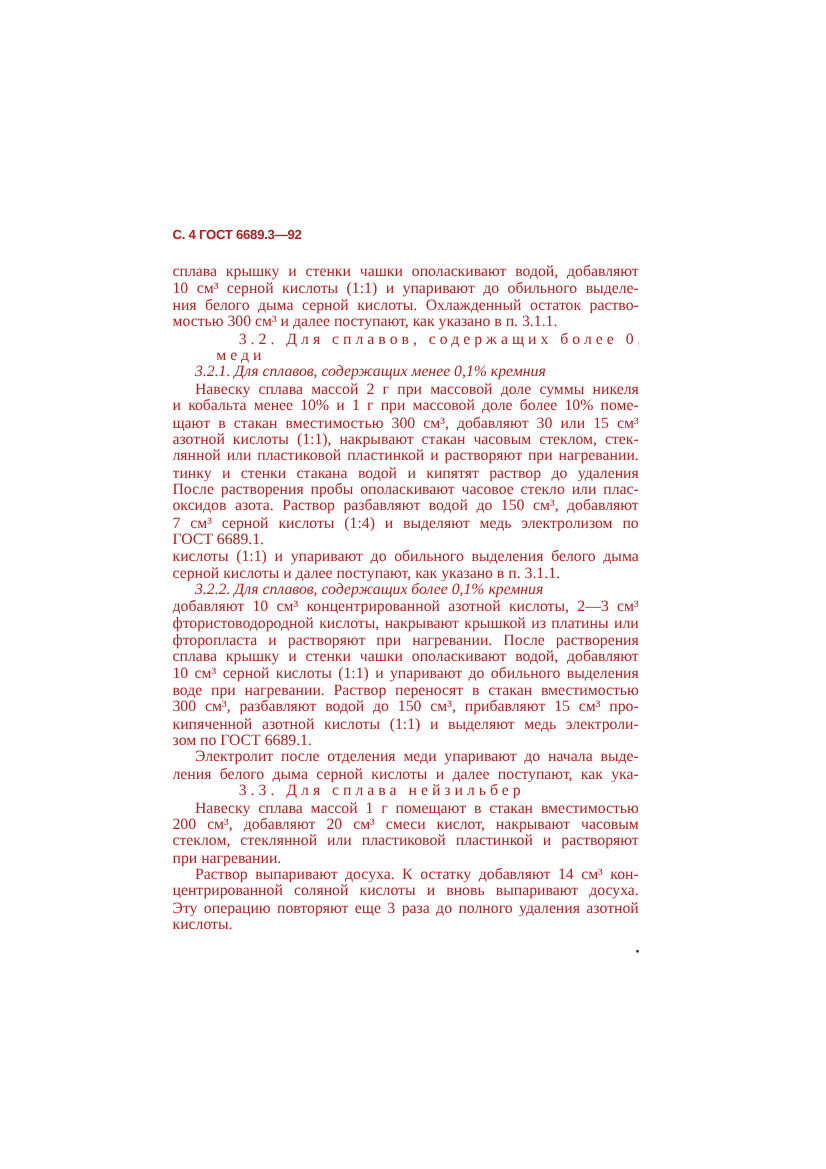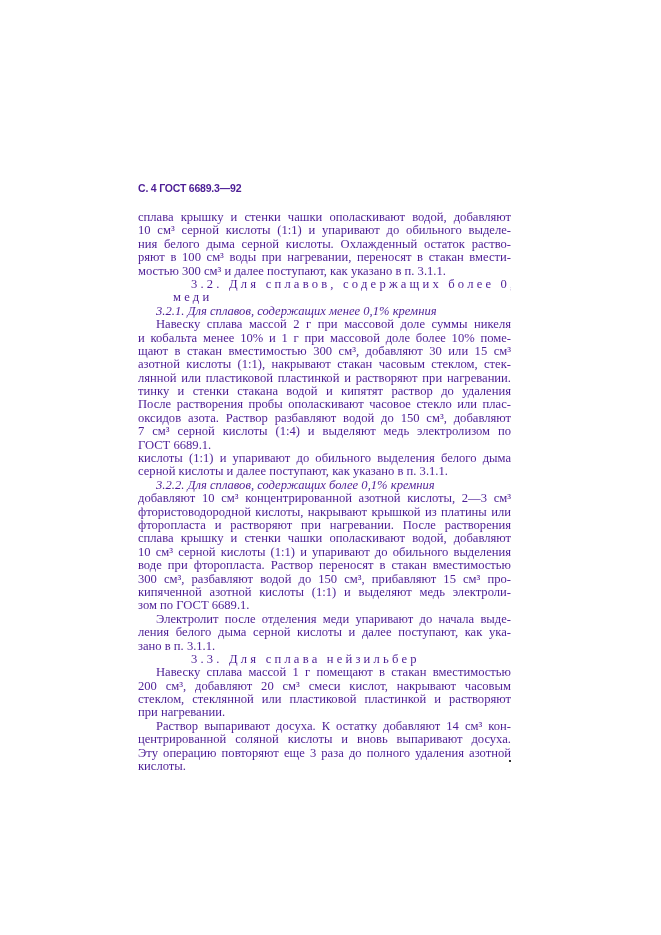--- a/index.html
+++ b/index.html
@@ -1,38 +1,37 @@
 <!DOCTYPE html>
 <html><head>
 <meta charset="utf-8">
 <style>
   html, body { margin:0; padding:0; background:#ffffff; }
   body { width:661px; height:935px; position:relative; overflow:hidden; }
-  .page { position:absolute; left:138px; top:181px; width:373px; color:#4c1d95;
+  .page { position:absolute; left:138px; top:181px; width:373px; color:#b91c1c;
           font-family:"Liberation Serif", "DejaVu Serif", serif; font-size:12.6px; }
   .hdr { font-family:"Liberation Sans", sans-serif; font-weight:bold; font-size:10.5px;
          letter-spacing:-0.2px; height:30px; line-height:14px; }
   .ln { display:block; height:13.4px; line-height:13.4px; white-space:nowrap;
         text-align:justify; text-align-last:justify; overflow:hidden; }
   .ln.last { text-align-last:left; }
   .ind { padding-left:18px; }
   .sp { letter-spacing:3.2px;margin-left:35px; }
   .it { font-style:italic; }
   .dot { position:absolute; left:509px; top:760px; width:2px; height:2px; background:#333; }
 </style>
 </head>
 <body>
 
 <div class="page">
   <div class="hdr">С. 4 ГОСТ 6689.3—92</div>
   <div id="body">
       <span class="ln ">сплава крышку и стенки чашки ополаскивают водой, добавляют</span>
       <span class="ln ">10 см³ серной кислоты (1:1) и упаривают до обильного выделе-</span>
       <span class="ln ">ния белого дыма серной кислоты. Охлажденный остаток раство-</span>
-      <span class="ln ">ряют в 100 см³ воды при нагревании, переносят в стакан вмести-</span>
       <span class="ln last">мостью 300 см³ и далее поступают, как указано в п. 3.1.1.</span>
       <span class="ln ind sp">3.2. Для сплавов, содержащих более 0,05%</span>
       <span class="ln last sp">меди</span>
       <span class="ln ind it last">3.2.1. Для сплавов, содержащих менее 0,1% кремния</span>
       <span class="ln ind">Навеску сплава массой 2 г при массовой доле суммы никеля</span>
       <span class="ln ">и кобальта менее 10% и 1 г при массовой доле более 10% поме-</span>
       <span class="ln ">щают в стакан вместимостью 300 см³, добавляют 30 или 15 см³</span>
       <span class="ln ">азотной кислоты (1:1), накрывают стакан часовым стеклом, стек-</span>
       <span class="ln ">лянной или пластиковой пластинкой и растворяют при нагревании.</span>
       <span class="ln ">тинку и стенки стакана водой и кипятят раствор до удаления</span>
@@ -41,27 +40,26 @@
       <span class="ln ">7 см³ серной кислоты (1:4) и выделяют медь электролизом по</span>
       <span class="ln last">ГОСТ 6689.1.</span>
       <span class="ln ">кислоты (1:1) и упаривают до обильного выделения белого дыма</span>
       <span class="ln last">серной кислоты и далее поступают, как указано в п. 3.1.1.</span>
       <span class="ln ind it last">3.2.2. Для сплавов, содержащих более 0,1% кремния</span>
       <span class="ln ">добавляют 10 см³ концентрированной азотной кислоты, 2—3 см³</span>
       <span class="ln ">фтористоводородной кислоты, накрывают крышкой из платины или</span>
       <span class="ln ">фторопласта и растворяют при нагревании. После растворения</span>
       <span class="ln ">сплава крышку и стенки чашки ополаскивают водой, добавляют</span>
       <span class="ln ">10 см³ серной кислоты (1:1) и упаривают до обильного выделения</span>
-      <span class="ln ">воде при фторопласта. Раствор переносят в стакан вместимостью</span>
+      <span class="ln ">воде при нагревании. Раствор переносят в стакан вместимостью</span>
       <span class="ln ">300 см³, разбавляют водой до 150 см³, прибавляют 15 см³ про-</span>
       <span class="ln ">кипяченной азотной кислоты (1:1) и выделяют медь электроли-</span>
       <span class="ln last">зом по ГОСТ 6689.1.</span>
       <span class="ln ind">Электролит после отделения меди упаривают до начала выде-</span>
       <span class="ln ">ления белого дыма серной кислоты и далее поступают, как ука-</span>
-      <span class="ln last">зано в п. 3.1.1.</span>
       <span class="ln ind sp last">3.3. Для сплава нейзильбер</span>
       <span class="ln ind">Навеску сплава массой 1 г помещают в стакан вместимостью</span>
       <span class="ln ">200 см³, добавляют 20 см³ смеси кислот, накрывают часовым</span>
       <span class="ln ">стеклом, стеклянной или пластиковой пластинкой и растворяют</span>
       <span class="ln last">при нагревании.</span>
       <span class="ln ind">Раствор выпаривают досуха. К остатку добавляют 14 см³ кон-</span>
       <span class="ln ">центрированной соляной кислоты и вновь выпаривают досуха.</span>
       <span class="ln ">Эту операцию повторяют еще 3 раза до полного удаления азотной</span>
       <span class="ln last">кислоты.</span>
     </div>

